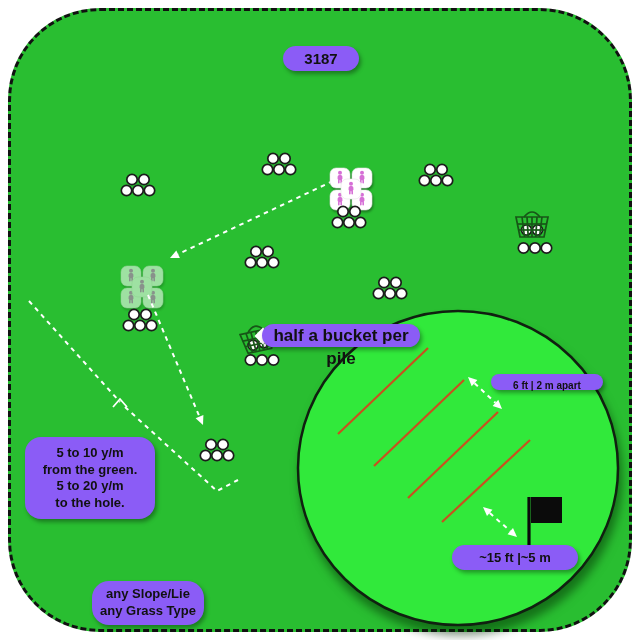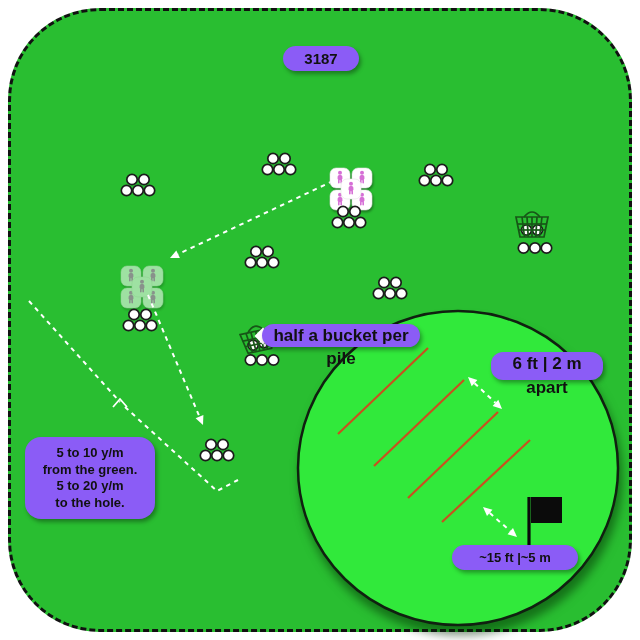--- a/index.html
+++ b/index.html
@@ -15,22 +15,22 @@
   .pill{position:absolute;background:#8b5cf6;text-align:center;font-weight:700;
         box-shadow:2px 3px 4px rgba(0,0,0,.35);}
   #badge{left:283px;top:46px;width:76px;height:25px;line-height:25px;border-radius:13px;font-size:15px;}
   #bucket-note{left:262px;top:324px;width:158px;height:23px;line-height:23px;border-radius:12px;
                font-size:17px;font-weight:600;}
   .tail{position:absolute;left:257px;top:330px;width:12px;height:12px;background:#fff;transform:rotate(45deg);}
   #info-box{left:25px;top:437px;width:126px;padding:8px 2px;border-radius:16px;font-size:13px;line-height:1.27;}
   #info-box .light{font-weight:400;color:#2b2b2b;}
   #conditions{left:92px;top:581px;width:112px;padding:5px 0;border-radius:17px;font-size:13px;
               font-weight:600;line-height:1.3;}
-  #spacing-note{left:491px;top:352px;width:112px;height:28px;line-height:24px;border-radius:12px;
-                font-size:17px;font-weight:600;}
+  #spacing-note{left:491px;top:374px;width:112px;height:16px;line-height:24px;border-radius:12px;
+                font-size:10px;font-weight:600;}
   #hole-note{left:452px;top:545px;width:126px;height:25px;line-height:25px;border-radius:13px;
              font-size:13px;font-weight:600;}
 </style>
 </head>
 <body>
 
 <div class="canvas">
   <div class="field" style="background: rgb(41, 190, 49);"></div>
   <svg id="diagram" viewBox="0 0 640 640">
       <polyline points="29,301 120,402" class="dash"></polyline>
@@ -257,16 +257,20 @@
   <div class="pill" id="badge">3187</div>
   <div class="pill" id="bucket-note">half a bucket per pile</div>
 
   <div class="pill" id="info-box">
     <div>5 to 10 y/m</div>
     <div>from the green.</div>
     <div>5 to 20 y/m</div>
     <div>to the hole.</div>
   </div>
 
+  <div class="pill" id="conditions">
+    <div>any Slope/Lie</div>
+    <div>any Grass Type</div>
+  </div>
 
   <div class="pill" id="spacing-note">6 ft | 2 m apart</div>
   <div class="pill" id="hole-note">~15 ft |~5 m</div>
 </div>
 
 </body></html>

